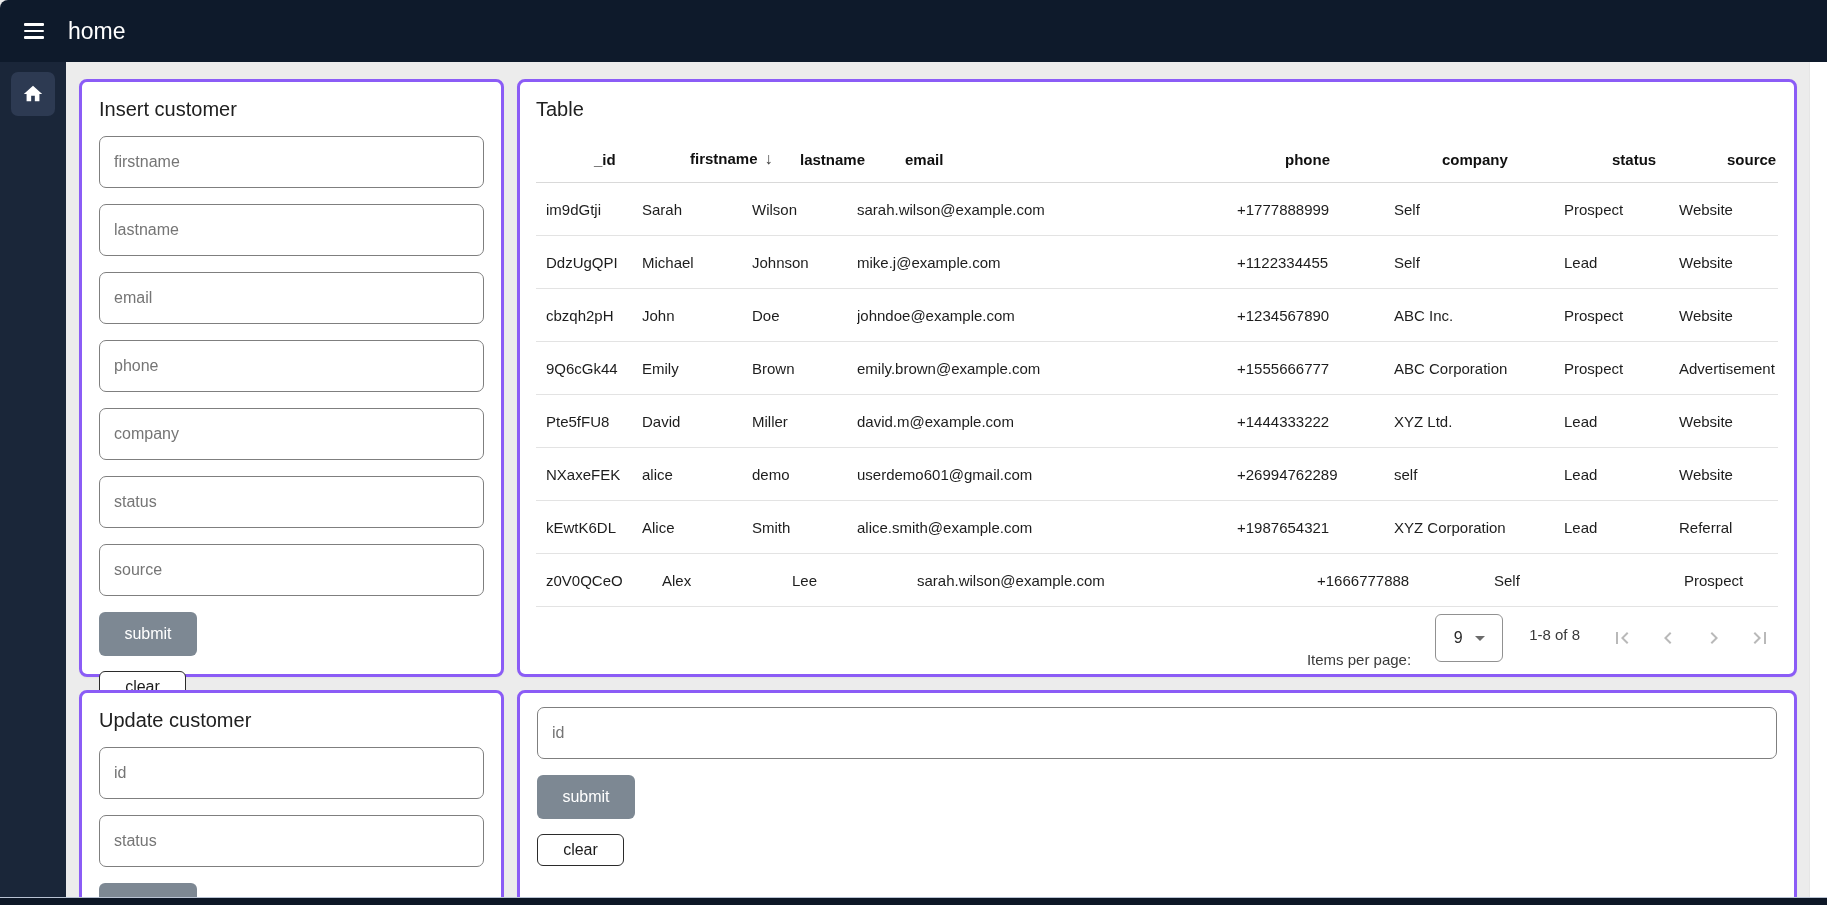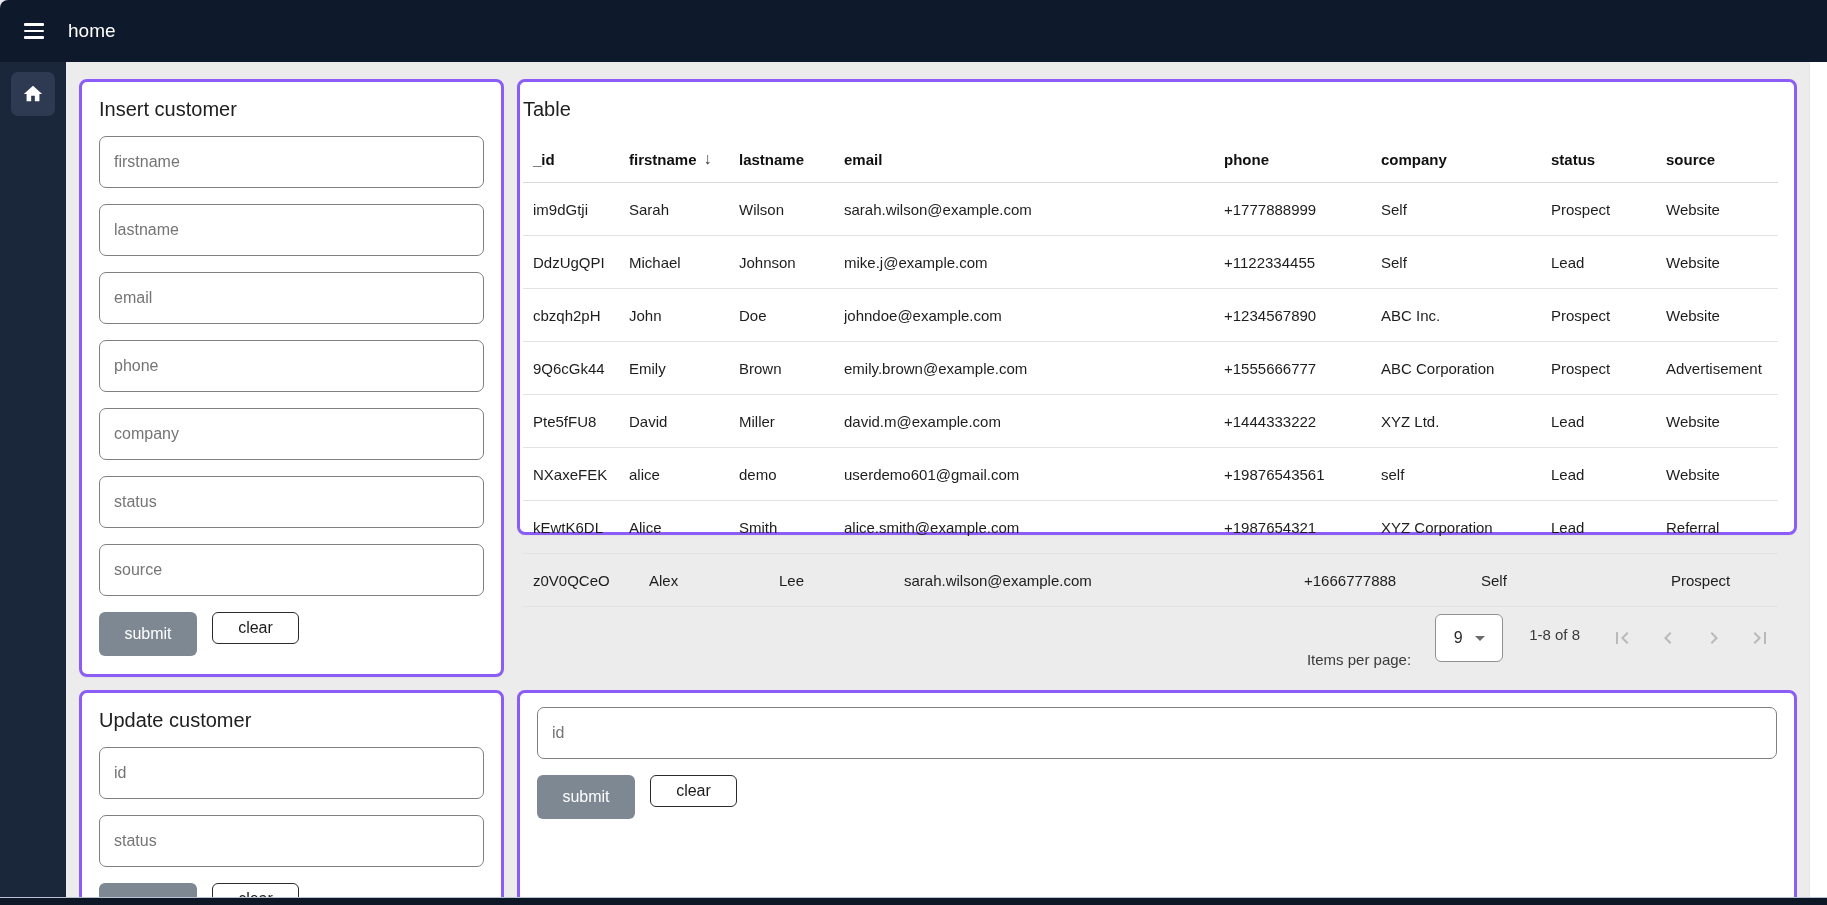--- a/index.html
+++ b/index.html
@@ -5,54 +5,54 @@
   html,body{margin:0;padding:0;width:1827px;height:905px;overflow:hidden;
     font-family:"Liberation Sans","DejaVu Sans",sans-serif;background:#ececec;}
   .page{position:relative;width:1827px;height:905px;overflow:hidden;}
 
   
   .topbar{position:absolute;left:0;top:0;width:100%;height:62px;background:#0e1a2b;
     display:flex;align-items:center;z-index:5;border-radius:8px 0 0 0;}
   .menu-btn{background:none;border:none;width:44px;height:44px;margin-left:12px;cursor:pointer;
     display:flex;flex-direction:column;justify-content:center;align-items:center;gap:4px;}
   .menu-btn span{display:block;width:20px;height:2.5px;background:#ffffff;border-radius:1px;}
-  .topbar-title{color:#ffffff;font-size:19px;margin-left:12px;}
+  .topbar-title{color:#ffffff;font-size:23px;margin-left:12px;}
 
   
   .sidebar{position:absolute;left:0;top:62px;width:66px;height:843px;background:#1a2639;z-index:4;}
   .sidebar-item{width:44px;height:44px;margin:10px auto 0 auto;background:#2d3a52;border-radius:7px;
     display:flex;align-items:center;justify-content:center;cursor:pointer;}
 
   
   .content{position:absolute;left:66px;top:62px;width:1744px;height:843px;background:#ececec;}
   .card{position:absolute;background:#ffffff;border:3px solid #8b5cf6;border-radius:8px;
     box-shadow:0 1px 2px rgba(0,0,0,0.04);padding:14px 17px 18px 17px;box-sizing:border-box;}
   .card h2{font-size:20px;font-weight:400;color:#202020;margin:0 0 14px 0;line-height:26px;}
 
   .insert-card{left:13px;top:17px;width:425px;height:598px;}
-  .table-card{left:451px;top:17px;width:1280px;height:456px;padding:14px 16px 15px 3px;}
+  .table-card{left:451px;top:17px;width:1280px;height:598px;padding:14px 16px 15px 16px;}
   .update-card{left:13px;top:628px;width:425px;height:598px;}
   .delete-card{left:451px;top:628px;width:1280px;height:598px;}
 
   
   .text-input{display:block;width:100%;height:52px;box-sizing:border-box;margin-bottom:16px;
     border:1px solid #7f7f7f;border-radius:7px;padding:0 14px;font-size:16px;
     font-family:inherit;color:#202020;background:#fff;outline:none;}
   .text-input::placeholder{color:#757575;}
-  .btn-row{display:flex;gap:15px;margin-top:6px;}
+  .btn-row{display:flex;gap:15px;margin-top:6px;flex-direction:column;}
   .btn-submit{width:98px;height:44px;background:#7d8893;color:#ffffff;border:none;border-radius:6px;
     font-size:16px;font-family:inherit;cursor:pointer;}
   .btn-clear{width:87px;height:32px;background:#ffffff;color:#1b1b1b;border:1px solid #2b2b2b;
     border-radius:6px;font-size:16px;font-family:inherit;cursor:pointer;}
 
   
   .thead,.tr{display:grid;grid-template-columns:96px 110px 105px 380px 157px 170px 115px 1fr;
     align-items:center;padding:0 0 0 10px;}
   .thead{height:46px;border-bottom:1px solid #d9d9d9;margin-top:4px;}
-  .th{font-size:15px;font-weight:700;color:#101010;display:flex;align-items:center;cursor:pointer;}
+  .th{font-size:15px;font-weight:700;color:#101010;display:flex;align-items:flex-start;cursor:pointer;margin-left:48px;}
   .sort-arrow{margin-left:7px;font-size:16px;font-weight:600;color:#3f3f3f;}
   .tr{height:52px;border-bottom:1px solid #e3e3e3;}
   .tr:last-child{border-bottom:1px solid #e3e3e3;gap:20px;}
   .td{font-size:15px;color:#1d1d1d;white-space:nowrap;overflow:hidden;}
 
   
   .paginator{height:62px;display:flex;align-items:center;justify-content:flex-end;
     color:#3a3a3a;font-size:15px;padding-right:6px;}
   .pp-label{margin-right:24px;margin-top:42px;}
   .page-size-select{width:66px;height:46px;border:1px solid #919191;border-radius:6px;
@@ -190,21 +190,21 @@
             <div class="td">+1444333222</div>
             <div class="td">XYZ Ltd.</div>
             <div class="td">Lead</div>
             <div class="td">Website</div>
           </div>
           <div class="tr">
             <div class="td">NXaxeFEK</div>
             <div class="td">alice</div>
             <div class="td">demo</div>
             <div class="td">userdemo601@gmail.com</div>
-            <div class="td">+19876543561</div>
+            <div class="td">+26994762289</div>
             <div class="td">self</div>
             <div class="td">Lead</div>
             <div class="td">Website</div>
           </div>
           <div class="tr">
             <div class="td">kEwtK6DL</div>
             <div class="td">Alice</div>
             <div class="td">Smith</div>
             <div class="td">alice.smith@example.com</div>
             <div class="td">+1987654321</div>

